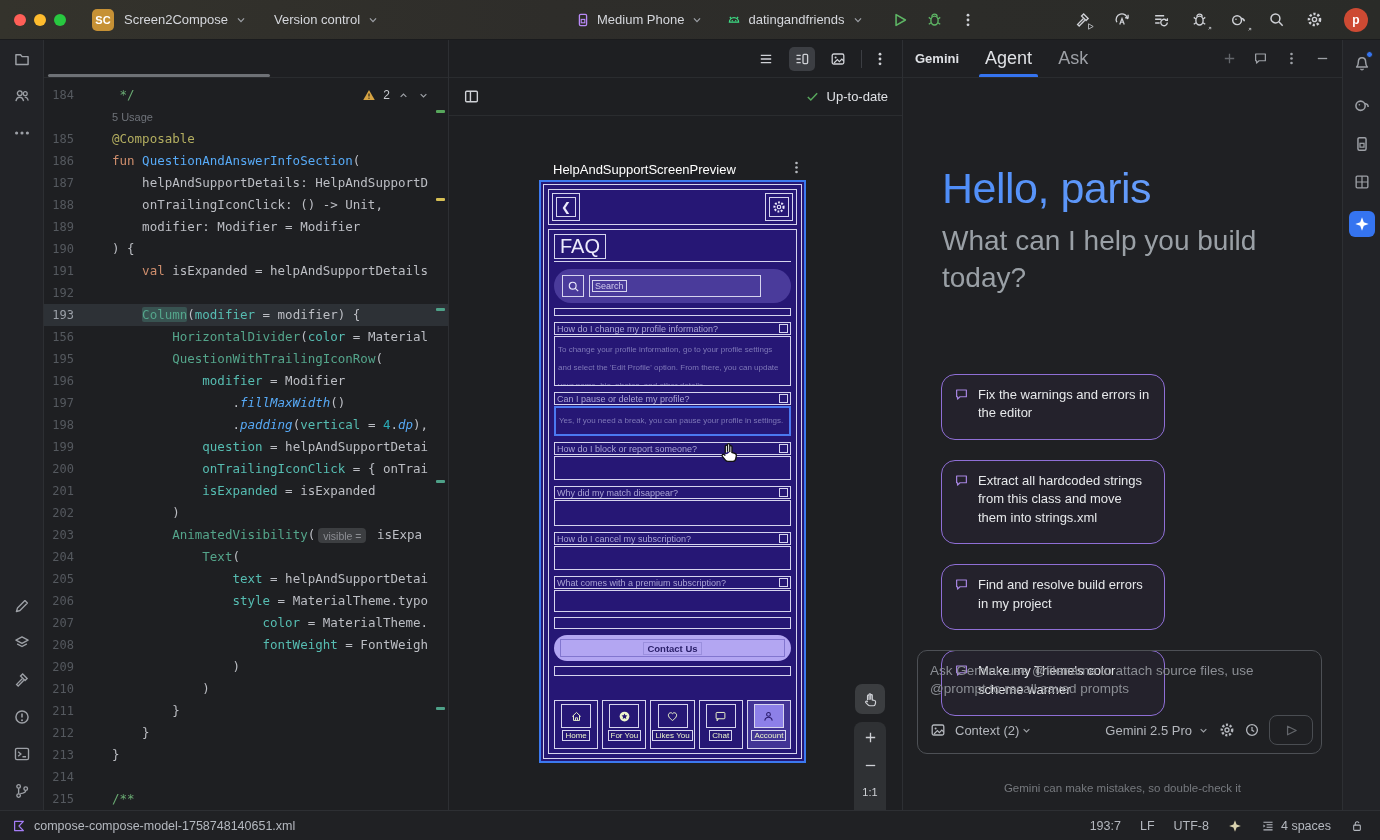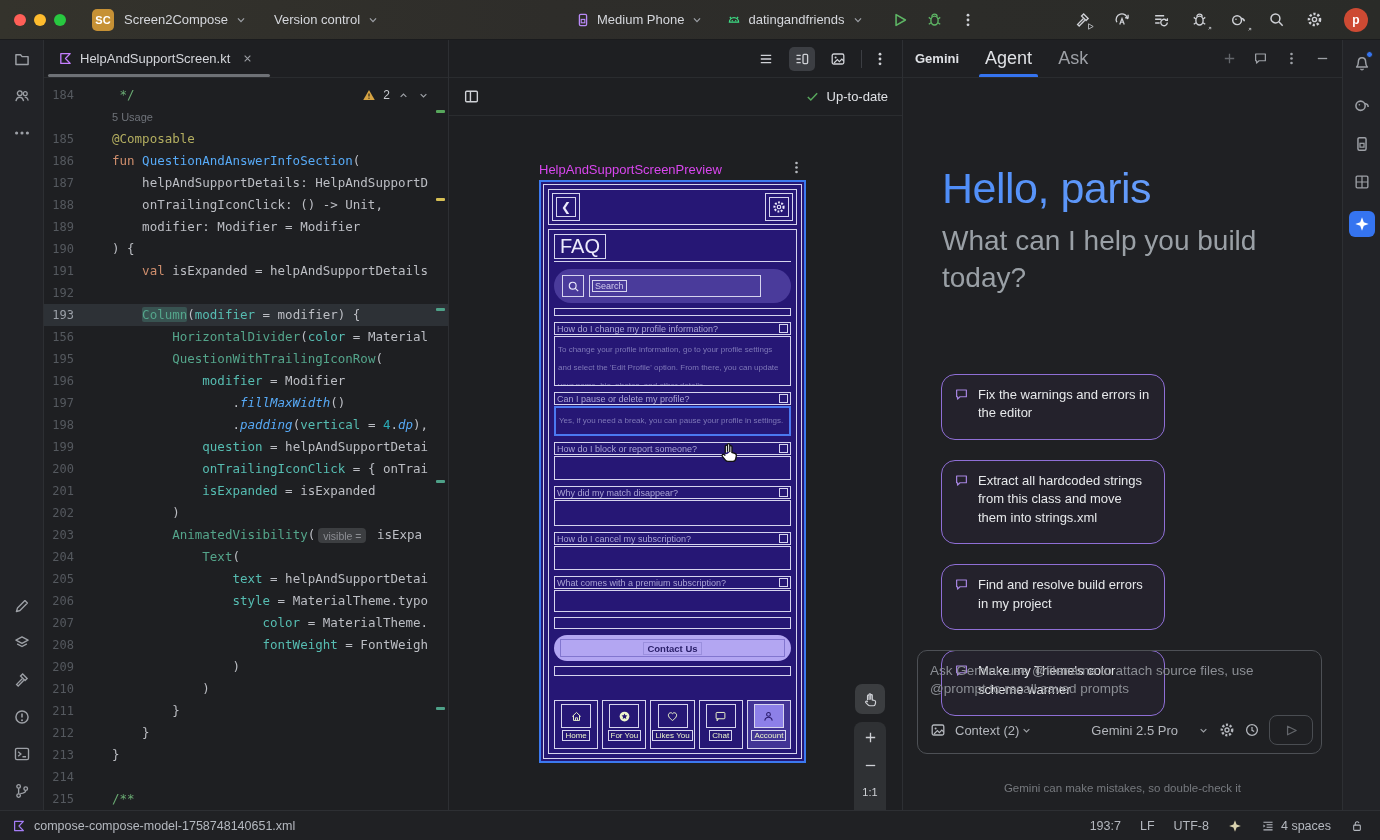--- a/index.html
+++ b/index.html
@@ -52,21 +52,21 @@
   .stripe-mark { position:absolute; right:3px; width:9px; height:3px; border-radius:1px; z-index:3; }
   
   .preview-pane { position:absolute; left:448px; top:40px; width:454px; bottom:30px; background:#1e1f22; border-left:1px solid #2d2f33; }
   .pv-header { height:38px; border-bottom:1px solid #2a2c2f; display:flex; align-items:center; justify-content:flex-end; gap:10px; padding-right:14px; color:#cfd1d6; }
   .pv-mode { width:26px; height:24px; display:flex; align-items:center; justify-content:center; border-radius:5px; }
   .pv-mode.active { background:#3c3e43; }
   .pv-sep { width:1px; height:18px; background:#3c3e43; }
   .pv-toolbar { height:38px; border-bottom:1px solid #2a2c2f; display:flex; align-items:center; padding:0 14px; color:#cfd1d6; }
   .upd { margin-left:auto; display:flex; align-items:center; gap:7px; font-size:13px; color:#dfe1e5; }
   .pv-canvas { position:relative; height:calc(100% - 76px); }
-  .pv-label { position:absolute; left:90px; top:46px; font-size:13px; color:#d946ef; }
+  .pv-label { position:absolute; left:104px; top:46px; font-size:13px; color:#ffffff; }
   .pv-label-dots { position:absolute; left:340px; top:44px; color:#b6b9bf; }
   
   .phone { position:absolute; left:90px; top:64px; width:267px; height:583px; background:#261775;
     border:2px solid #3c79f0; }
   .ph-inner { position:absolute; inset:2px; border:1px solid #d6d4ee; display:flex; flex-direction:column; padding:4px; }
   .wb { border:1px solid #d6d4ee; }
   .ph-appbar { height:36px; flex:none; display:flex; align-items:center; justify-content:space-between; padding:3px; }
   .ph-navbtn { width:28px; height:28px; display:flex; align-items:center; justify-content:center; }
   .ph-navbtn>span { width:20px; height:20px; display:flex; align-items:center; justify-content:center; color:#eceafc; }
   .ph-main { flex:1; margin-top:4px; display:flex; flex-direction:column; padding:4px 5px; overflow:hidden; }
@@ -463,29 +463,20 @@
     </svg>
   <span class="stripe-btn active">
     <svg class="ic" width="16" height="16">
         <use href="#i-spark"></use>
       </svg>
   </span>
 </div>
 
 <div class="editor-pane">
   <div class="tabbar">
-    <div class="tab">
-      <svg class="ic" width="15" height="15" style="color:#c57fff">
-          <use href="#i-kotlin"></use>
-        </svg>
-      <span>HelpAndSupportScreen.kt</span>
-      <svg class="ic" width="13" height="13" style="color:#9da0a6;margin-left:4px">
-          <use href="#i-close"></use>
-        </svg>
-    </div>
     <div class="tab-underline"></div>
   </div>
   <div class="code-wrap">
     <div id="code-lines">
         <div class="code-row"><span class="ln">184</span><span class="code-text"><span class="s-cmt"> */</span></span></div>
         <div class="code-row"><span class="ln"></span><span class="code-text"><span class="inlay">5 Usage</span></span></div>
         <div class="code-row"><span class="ln">185</span><span class="code-text"><span class="s-ann">@Composable</span></span></div>
         <div class="code-row"><span class="ln">186</span><span class="code-text"><span class="s-kw">fun </span><span class="s-fn">QuestionAndAnswerInfoSection</span><span class="s-p">(</span></span></div>
         <div class="code-row"><span class="ln">187</span><span class="code-text"><span class="s-p">    helpAndSupportDetails: HelpAndSupportD</span></span></div>
         <div class="code-row"><span class="ln">188</span><span class="code-text"><span class="s-p">    onTrailingIconClick: () -&gt; Unit,</span></span></div>
@@ -765,21 +756,21 @@
     <div class="gm-input-row">
       <svg class="ic" width="16" height="16">
           <use href="#i-image"></use>
         </svg>
       <span style="display:flex;align-items:center;gap:1px">
         <span>Context (2)</span>
         <svg class="ic chev" width="13" height="13">
             <use href="#i-chev"></use>
           </svg>
       </span>
-      <span style="margin-left:auto;display:flex;align-items:center;gap:19px">
+      <span style="margin-left:auto;display:flex;align-items:center;gap:5px">
         <span>Gemini 2.5 Pro</span>
         <svg class="ic chev" width="13" height="13">
             <use href="#i-chev"></use>
           </svg>
       </span>
       <svg class="ic" width="16" height="16">
           <use href="#i-gear"></use>
         </svg>
       <svg class="ic" width="16" height="16">
           <use href="#i-clock"></use>

